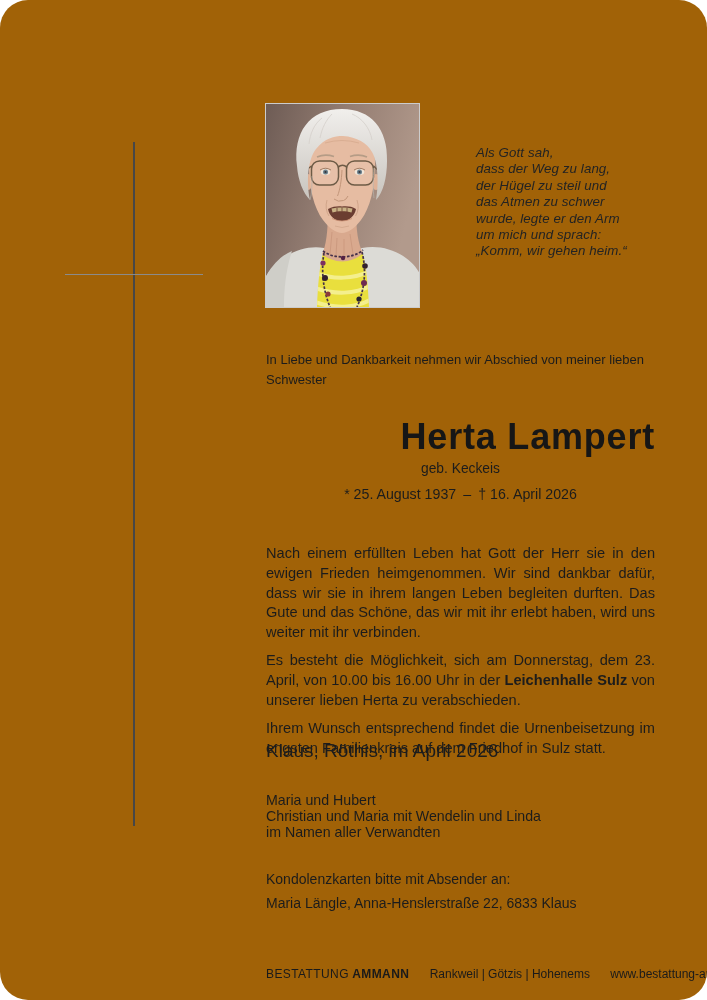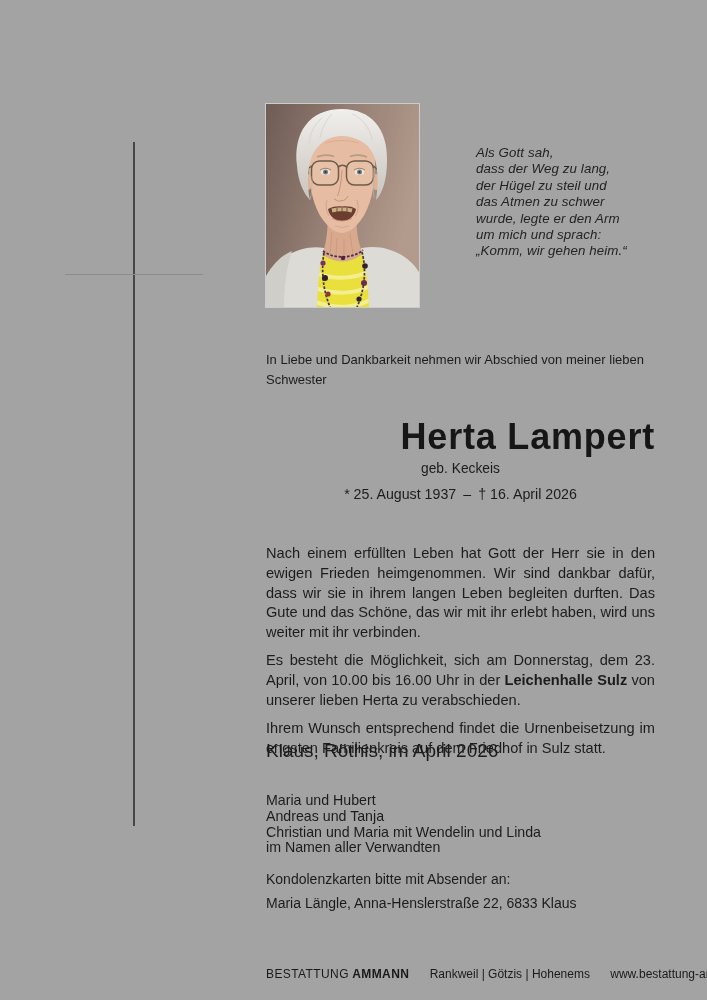--- a/index.html
+++ b/index.html
@@ -1,23 +1,24 @@
 <!DOCTYPE html>
 <html><head>
 <meta charset="utf-8">
 <style>
   html, body { margin: 0; padding: 0; background: #ffffff; }
   .page {
     position: relative;
     width: 707px;
     height: 1000px;
-    background: #a3a3a3;
+    background: #a16207;
     font-family: "Liberation Sans", sans-serif;
     color: #1c1c1c;
     overflow: hidden;
+    border-radius: 28px;
   }
   
   .cross-v {
     position: absolute;
     left: 133px; top: 142px;
     width: 1.5px; height: 684px;
     background: #474747;
   }
   .cross-h {
     position: absolute;
@@ -194,21 +195,20 @@
   <div class="col bodytext">
     <p>Nach einem erfüllten Leben hat Gott der Herr sie in den ewigen Frieden heimgenommen. Wir sind dankbar dafür, dass wir sie in ihrem langen Leben begleiten durften. Das Gute und das Schöne, das wir mit ihr erlebt haben, wird uns weiter mit ihr verbinden.</p>
     <p><span>Es besteht die Möglichkeit, sich am Donnerstag, dem 23. April, von 10.00 bis 16.00 Uhr in der </span><span class="bold">Leichenhalle Sulz</span><span> von unserer lieben Herta zu verabschieden.</span></p>
     <p>Ihrem Wunsch entsprechend findet die Urnenbeisetzung im engsten Familienkreis auf dem Friedhof in Sulz statt.</p>
   </div>
 
   <div class="col place">Klaus, Röthis, im April 2026</div>
 
   <div class="col memorial">
     <div>Maria und Hubert</div>
-    <div>Andreas und Tanja</div>
     <div>Christian und Maria mit Wendelin und Linda</div>
     <div>im Namen aller Verwandten</div>
   </div>
 
   <div class="col condolence">
     <div>Kondolenzkarten bitte mit Absender an:</div>
     <div>Maria Längle, Anna-Henslerstraße 22, 6833 Klaus</div>
   </div>
 
   <div class="footer">

